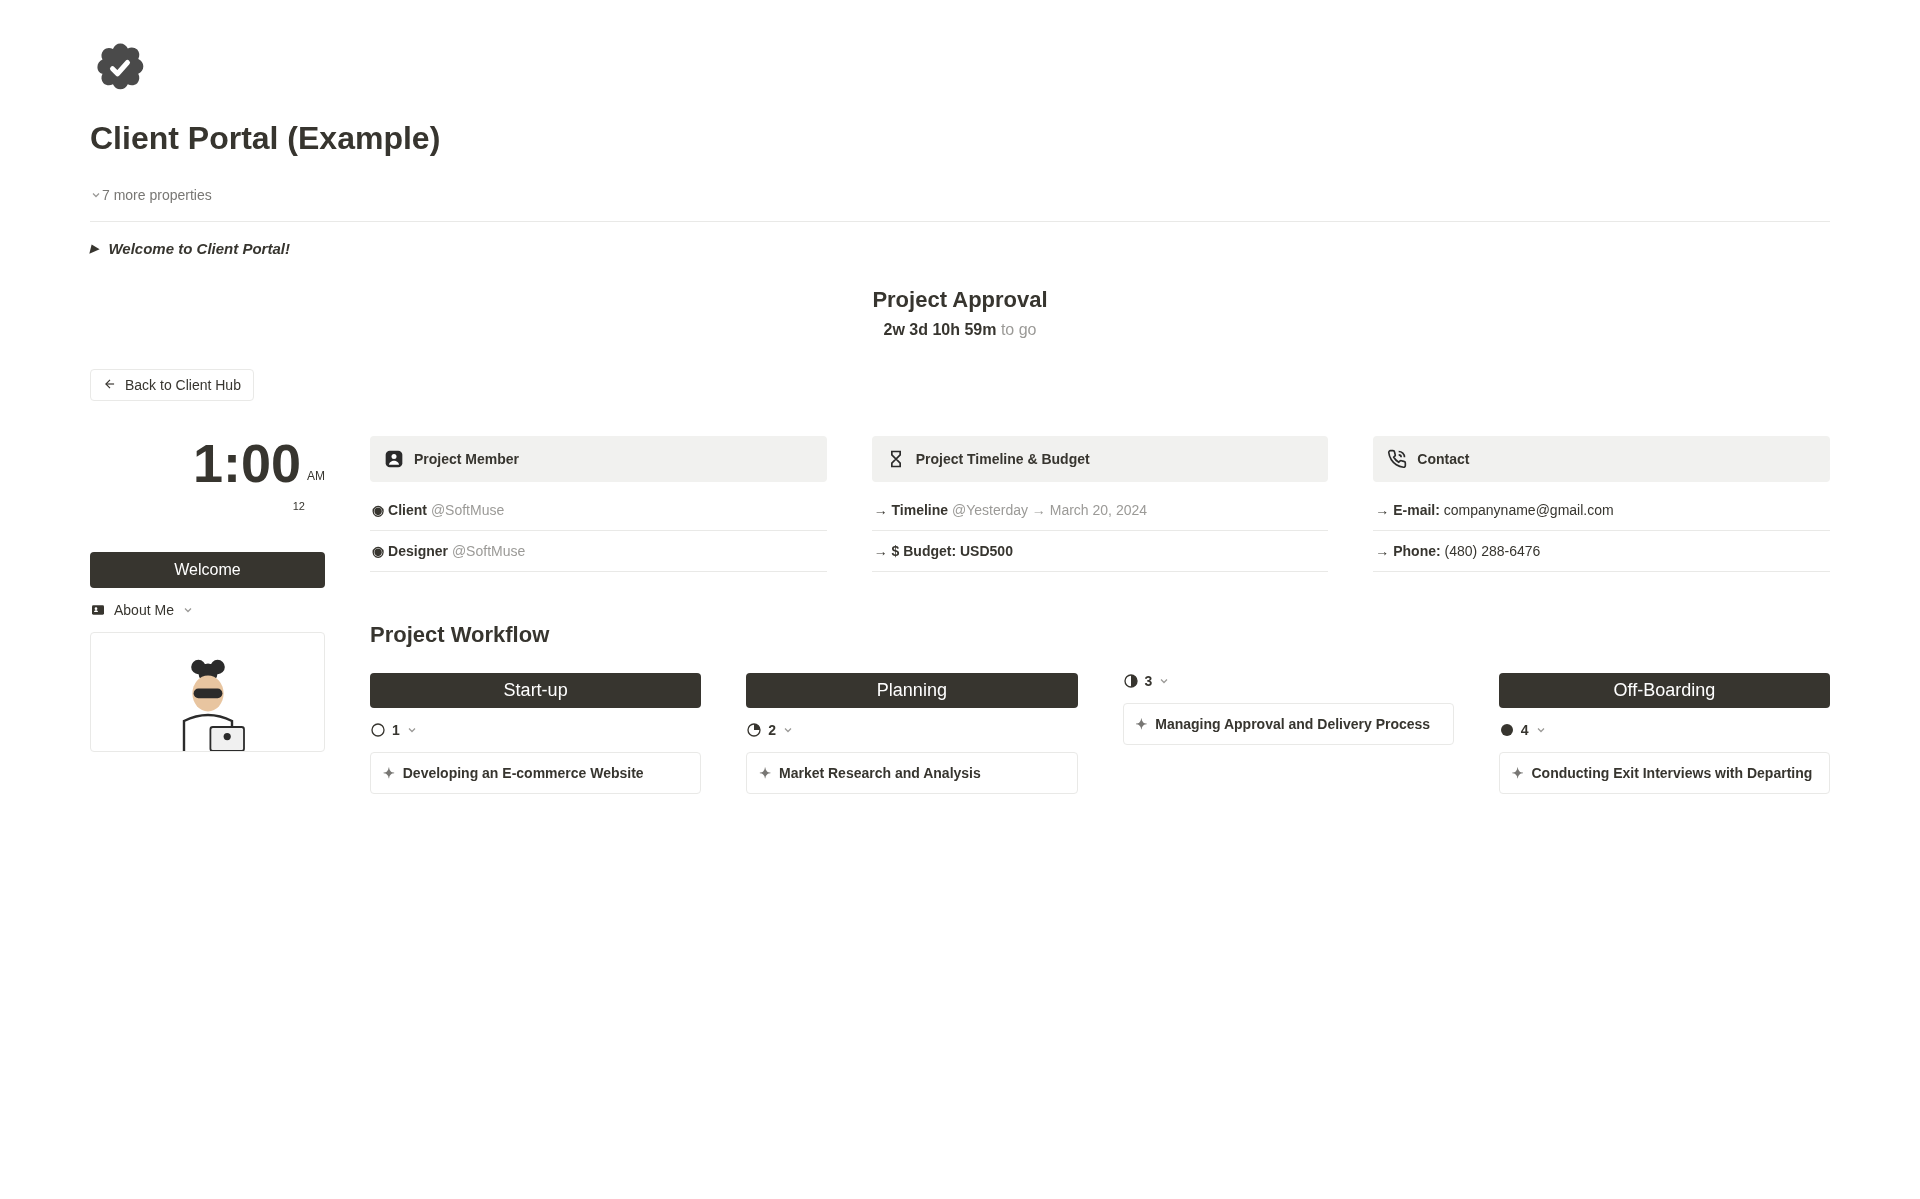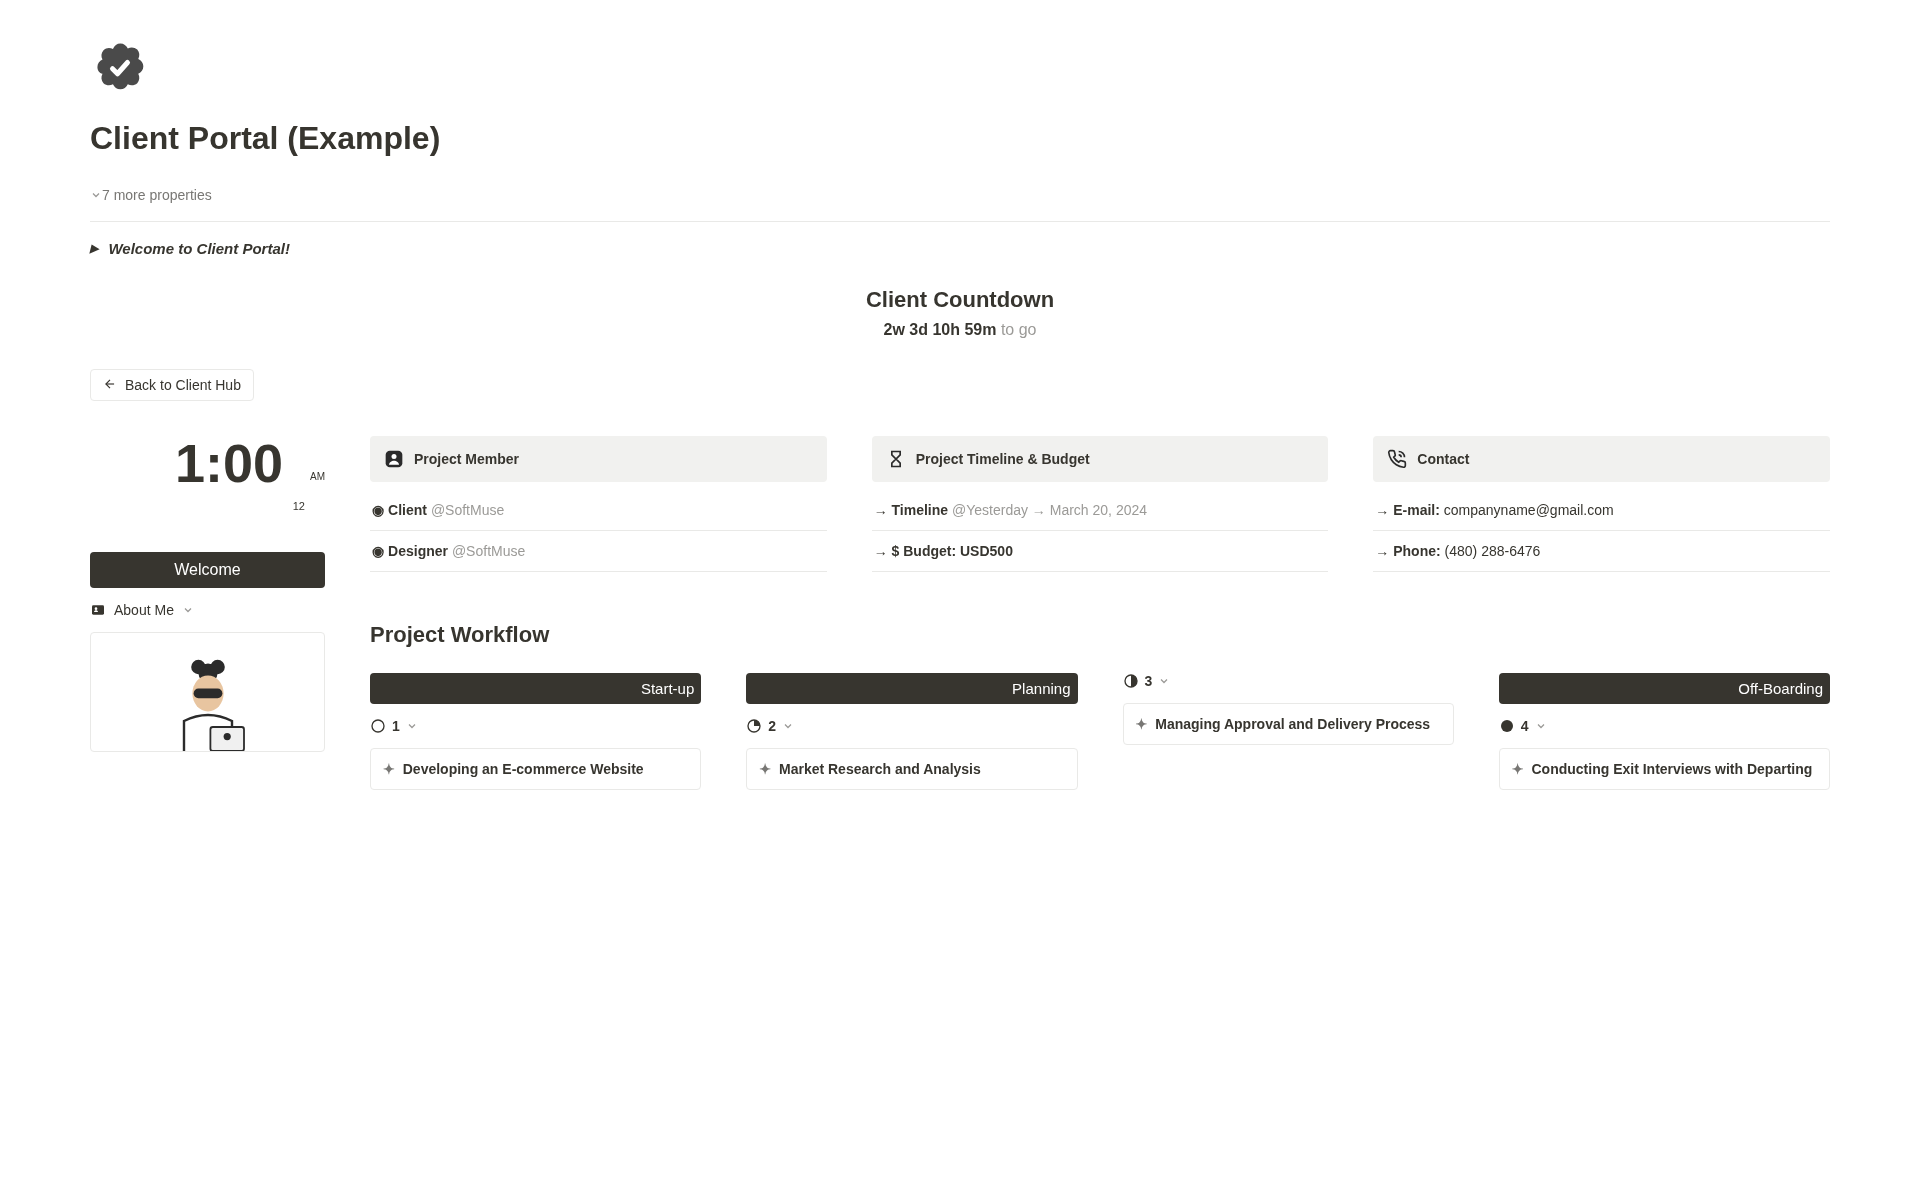--- a/index.html
+++ b/index.html
@@ -48,21 +48,21 @@
   padding: 7px 12px;
   font-size: 14px;
   font-weight: 500;
   cursor: pointer;
   margin-bottom: 35px;
 }
 .main-row { display: flex; gap: 45px; }
 .left-col { width: 235px; flex-shrink: 0; }
 .right-col { flex: 1; }
 .clock { font-size: 54px; font-weight: 700; color: #37352f; line-height: 1; display: flex; align-items: flex-end; gap: 6px; justify-content: flex-end; }
-.clock-ampm { font-size: 10px; font-weight: 500; margin-bottom: 8px; margin-left: 21px; }
+.clock-ampm { font-size: 12px; font-weight: 500; margin-bottom: 8px; }
 .clock-date { font-size: 11px; text-align: right; margin-top: 10px; padding-right: 20px; }
 .welcome-banner {
   background: #37352f;
   color: #fff;
   text-align: center;
   padding: 9px;
   border-radius: 4px;
   font-size: 16px;
   margin-top: 40px;
   margin-bottom: 14px;
@@ -100,24 +100,24 @@
   font-weight: 600;
 }
 .info-line:first-of-type { border-top: 1px solid #e9e9e7; }
 .muted { color: #9b9a97; font-weight: 400; }
 .workflow-title { font-size: 22px; font-weight: 700; margin-bottom: 25px; }
 .workflow-cols { display: flex; gap: 45px; }
 .wcol { flex: 1; }
 .wcol-header {
   background: #37352f;
   color: #fff;
-  text-align: right;
+  text-align: center;
   padding: 7px;
   border-radius: 4px;
-  font-size: 15px;
+  font-size: 18px;
   margin-bottom: 14px;
 }
 .wcol-count {
   display: flex; align-items: center; gap: 6px;
   font-size: 14px; font-weight: 600;
   margin-bottom: 14px;
   cursor: pointer;
 }
 .wcard {
   border: 1px solid #e9e9e7;
@@ -152,21 +152,21 @@
     </svg>
   <span>7 more properties</span>
 </div>
 
 <div class="welcome-toggle">
   <span class="tri">▶</span>
   <span>Welcome to Client Portal!</span>
 </div>
 
 <div class="countdown">
-  <h2>Client Countdown</h2>
+  <h2>Project Approval</h2>
   <div>
     <span class="countdown-time">2w 3d 10h 59m</span><span class="countdown-suffix"> to go</span>
   </div>
 </div>
 
 <div class="back-btn">
   <svg width="14" height="14" viewBox="0 0 24 24" fill="none" stroke="currentColor" stroke-width="2">
       <line x1="19" y1="12" x2="5" y2="12"></line>
       <polyline points="12 19 5 12 12 5"></polyline>
     </svg>

